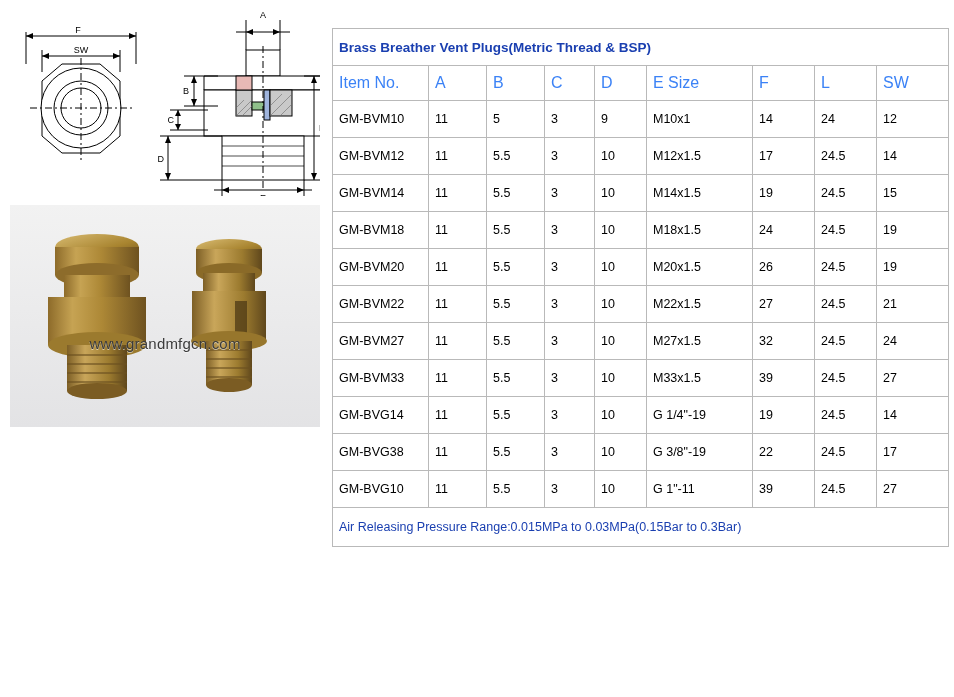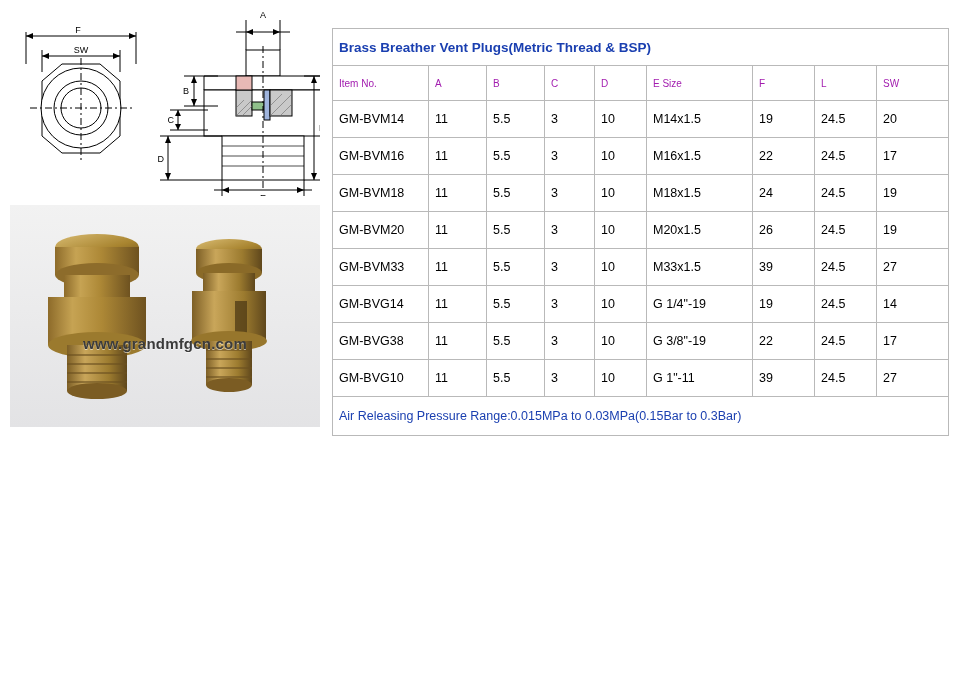--- a/index.html
+++ b/index.html
@@ -51,21 +51,21 @@
     overflow: hidden;
   }
   .photo svg { display:block; }
   .watermark {
     position: absolute;
     left: 50%;
     top: 130px;
     transform: translateX(-50%);
     font-family: "Liberation Sans", sans-serif;
     font-size: 15px;
-    font-weight: bold;
+    font-weight: normal;
     color: #3b3b3b;
     text-shadow: 0 1px 0 rgba(255,255,255,0.55);
     white-space: nowrap;
     letter-spacing: 0.2px;
   }
 
   
   .table-wrap {
     position: absolute;
     left: 332px;
@@ -89,22 +89,22 @@
     overflow: hidden;
     white-space: nowrap;
   }
   table.spec tr.title-row td {
     height: 36px;
     color: #1a3fb0;
     font-weight: bold;
     font-size: 13.5px;
   }
   table.spec tr.header-row td {
-    font-size: 10px;
-    color: #a21caf;
+    font-size: 16px;
+    color: #3b82f6;
     height: 34px;
   }
   table.spec tr.note-row td {
     color: #1a3fb0;
     font-size: 12.5px;
     height: 38px;
     font-weight: normal;
   }
   
   col.c-item { width: 96px; }
@@ -328,40 +328,51 @@
           <td>B</td>
           <td>C</td>
           <td>D</td>
           <td>E Size</td>
           <td>F</td>
           <td>L</td>
           <td>SW</td>
         </tr>
 
         <tr>
+          <td>GM-BVM10</td>
+          <td>11</td>
+          <td>5</td>
+          <td>3</td>
+          <td>9</td>
+          <td>M10x1</td>
+          <td>14</td>
+          <td>24</td>
+          <td>12</td>
+        </tr>
+        <tr>
+          <td>GM-BVM12</td>
+          <td>11</td>
+          <td>5.5</td>
+          <td>3</td>
+          <td>10</td>
+          <td>M12x1.5</td>
+          <td>17</td>
+          <td>24.5</td>
+          <td>14</td>
+        </tr>
+        <tr>
           <td>GM-BVM14</td>
           <td>11</td>
           <td>5.5</td>
           <td>3</td>
           <td>10</td>
           <td>M14x1.5</td>
           <td>19</td>
           <td>24.5</td>
-          <td>20</td>
-        </tr>
-        <tr>
-          <td>GM-BVM16</td>
-          <td>11</td>
-          <td>5.5</td>
-          <td>3</td>
-          <td>10</td>
-          <td>M16x1.5</td>
-          <td>22</td>
-          <td>24.5</td>
-          <td>17</td>
+          <td>15</td>
         </tr>
         <tr>
           <td>GM-BVM18</td>
           <td>11</td>
           <td>5.5</td>
           <td>3</td>
           <td>10</td>
           <td>M18x1.5</td>
           <td>24</td>
           <td>24.5</td>
@@ -370,20 +381,42 @@
         <tr>
           <td>GM-BVM20</td>
           <td>11</td>
           <td>5.5</td>
           <td>3</td>
           <td>10</td>
           <td>M20x1.5</td>
           <td>26</td>
           <td>24.5</td>
           <td>19</td>
+        </tr>
+        <tr>
+          <td>GM-BVM22</td>
+          <td>11</td>
+          <td>5.5</td>
+          <td>3</td>
+          <td>10</td>
+          <td>M22x1.5</td>
+          <td>27</td>
+          <td>24.5</td>
+          <td>21</td>
+        </tr>
+        <tr>
+          <td>GM-BVM27</td>
+          <td>11</td>
+          <td>5.5</td>
+          <td>3</td>
+          <td>10</td>
+          <td>M27x1.5</td>
+          <td>32</td>
+          <td>24.5</td>
+          <td>24</td>
         </tr>
         <tr>
           <td>GM-BVM33</td>
           <td>11</td>
           <td>5.5</td>
           <td>3</td>
           <td>10</td>
           <td>M33x1.5</td>
           <td>39</td>
           <td>24.5</td>

